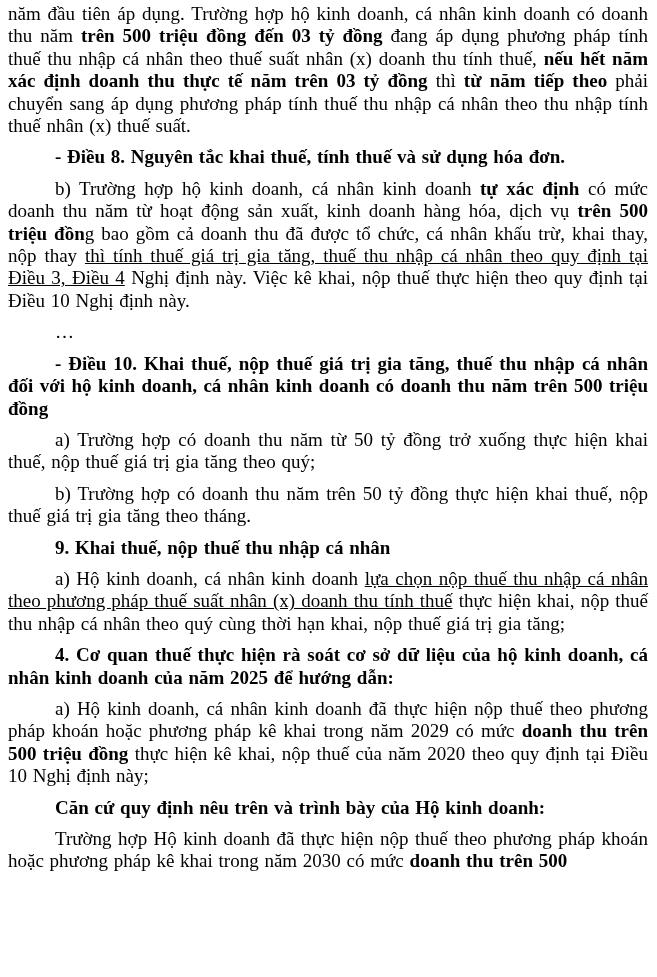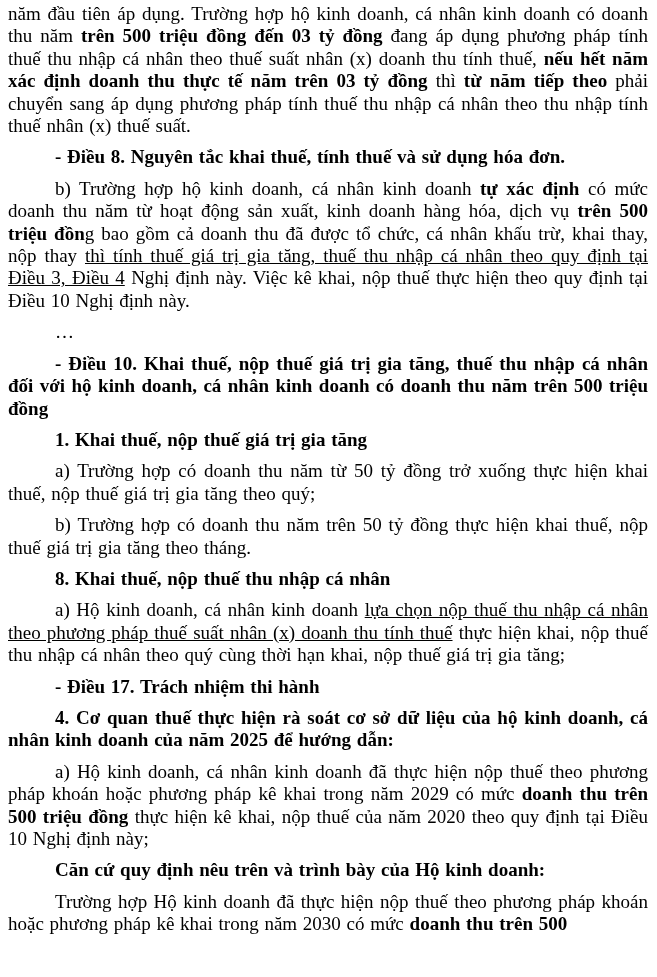--- a/index.html
+++ b/index.html
@@ -39,24 +39,22 @@
 </head>
 <body>
 
 <div class="page">
   <div class="doc">
       <p class="no-indent"><span>năm đầu tiên áp dụng. Trường hợp hộ kinh doanh, cá nhân kinh doanh có doanh thu năm </span><span class="b">trên 500 triệu đồng đến 03 tỷ đồng</span><span> đang áp dụng phương pháp tính thuế thu nhập cá nhân theo thuế suất nhân (x) doanh thu tính thuế, </span><span class="b">nếu hết năm xác định doanh thu thực tế năm trên 03 tỷ đồng</span><span> thì </span><span class="b">từ năm tiếp theo</span><span> phải chuyển sang áp dụng phương pháp tính thuế thu nhập cá nhân theo thu nhập tính thuế nhân (x) thuế suất.</span></p>
       <p><span class="b i">- Điều 8. Nguyên tắc khai thuế, tính thuế và sử dụng hóa đơn.</span></p>
       <p><span>b) Trường hợp hộ kinh doanh, cá nhân kinh doanh </span><span class="b">tự xác định</span><span> có mức doanh thu năm từ hoạt động sản xuất, kinh doanh hàng hóa, dịch vụ </span><span class="b">trên 500 triệu đồn</span><span>g bao gồm cả doanh thu đã được tổ chức, cá nhân khấu trừ, khai thay, nộp thay </span><span class="u">thì tính thuế giá trị gia tăng, thuế thu nhập cá nhân theo quy định tại Điều 3, Điều 4</span><span> Nghị định này. Việc kê khai, nộp thuế thực hiện theo quy định tại Điều 10 Nghị định này.</span></p>
       <p><span>…</span></p>
       <p><span class="b i">- Điều 10. Khai thuế, nộp thuế giá trị gia tăng, thuế thu nhập cá nhân đối với hộ kinh doanh, cá nhân kinh doanh có doanh thu năm trên 500 triệu đồng</span></p>
-      <p><span class="b i">1. Khai thuế, nộp thuế giá trị gia tăng</span></p>
       <p><span>a) Trường hợp có doanh thu năm từ 50 tỷ đồng trở xuống thực hiện khai thuế, nộp thuế giá trị gia tăng theo quý;</span></p>
       <p><span>b) Trường hợp có doanh thu năm trên 50 tỷ đồng thực hiện khai thuế, nộp thuế giá trị gia tăng theo tháng.</span></p>
-      <p><span class="b i">8. Khai thuế, nộp thuế thu nhập cá nhân</span></p>
+      <p><span class="b i">9. Khai thuế, nộp thuế thu nhập cá nhân</span></p>
       <p><span>a) Hộ kinh doanh, cá nhân kinh doanh </span><span class="u">lựa chọn nộp thuế thu nhập cá nhân theo phương pháp thuế suất nhân (x) doanh thu tính thuế</span><span> thực hiện khai, nộp thuế thu nhập cá nhân theo quý cùng thời hạn khai, nộp thuế giá trị gia tăng;</span></p>
-      <p><span class="b i">- Điều 17. Trách nhiệm thi hành</span></p>
       <p><span class="b">4. Cơ quan thuế thực hiện rà soát cơ sở dữ liệu của hộ kinh doanh, cá nhân kinh doanh của năm 2025 để hướng dẫn:</span></p>
       <p><span>a) Hộ kinh doanh, cá nhân kinh doanh đã thực hiện nộp thuế theo phương pháp khoán hoặc phương pháp kê khai trong năm 2029 có mức </span><span class="b">doanh thu trên 500 triệu đồng</span><span> thực hiện kê khai, nộp thuế của năm 2020 theo quy định tại Điều 10 Nghị định này;</span></p>
       <p><span class="b i">Căn cứ quy định nêu trên và trình bày của Hộ kinh doanh:</span></p>
       <p><span>Trường hợp Hộ kinh doanh đã thực hiện nộp thuế theo phương pháp khoán hoặc phương pháp kê khai trong năm 2030 có mức </span><span class="b">doanh thu trên 500</span></p>
     </div>
 </div>
 
 </body></html>

